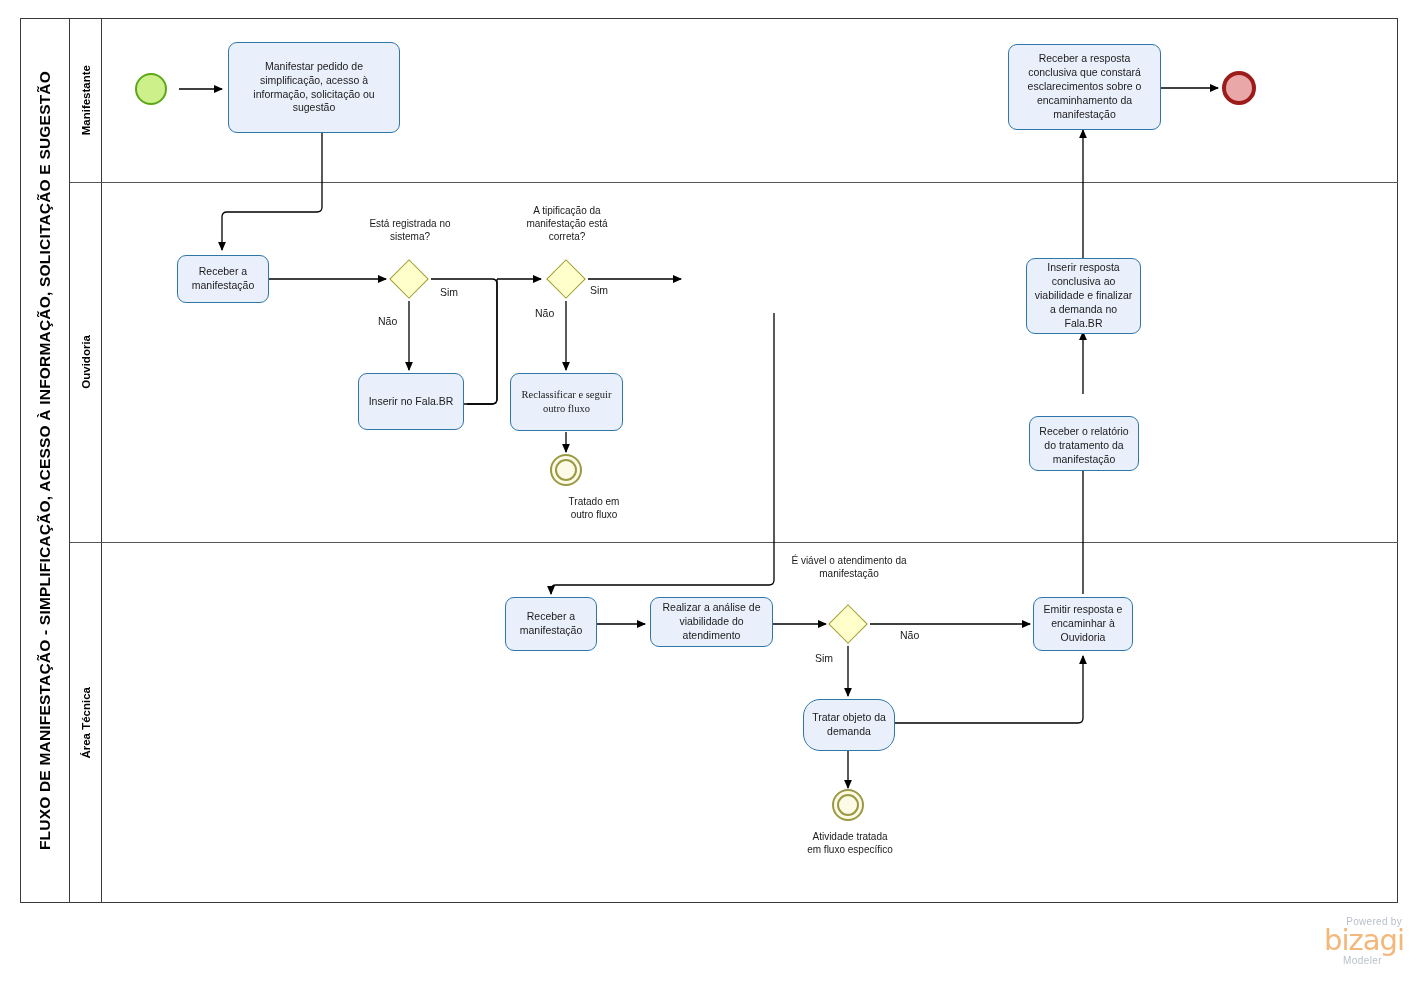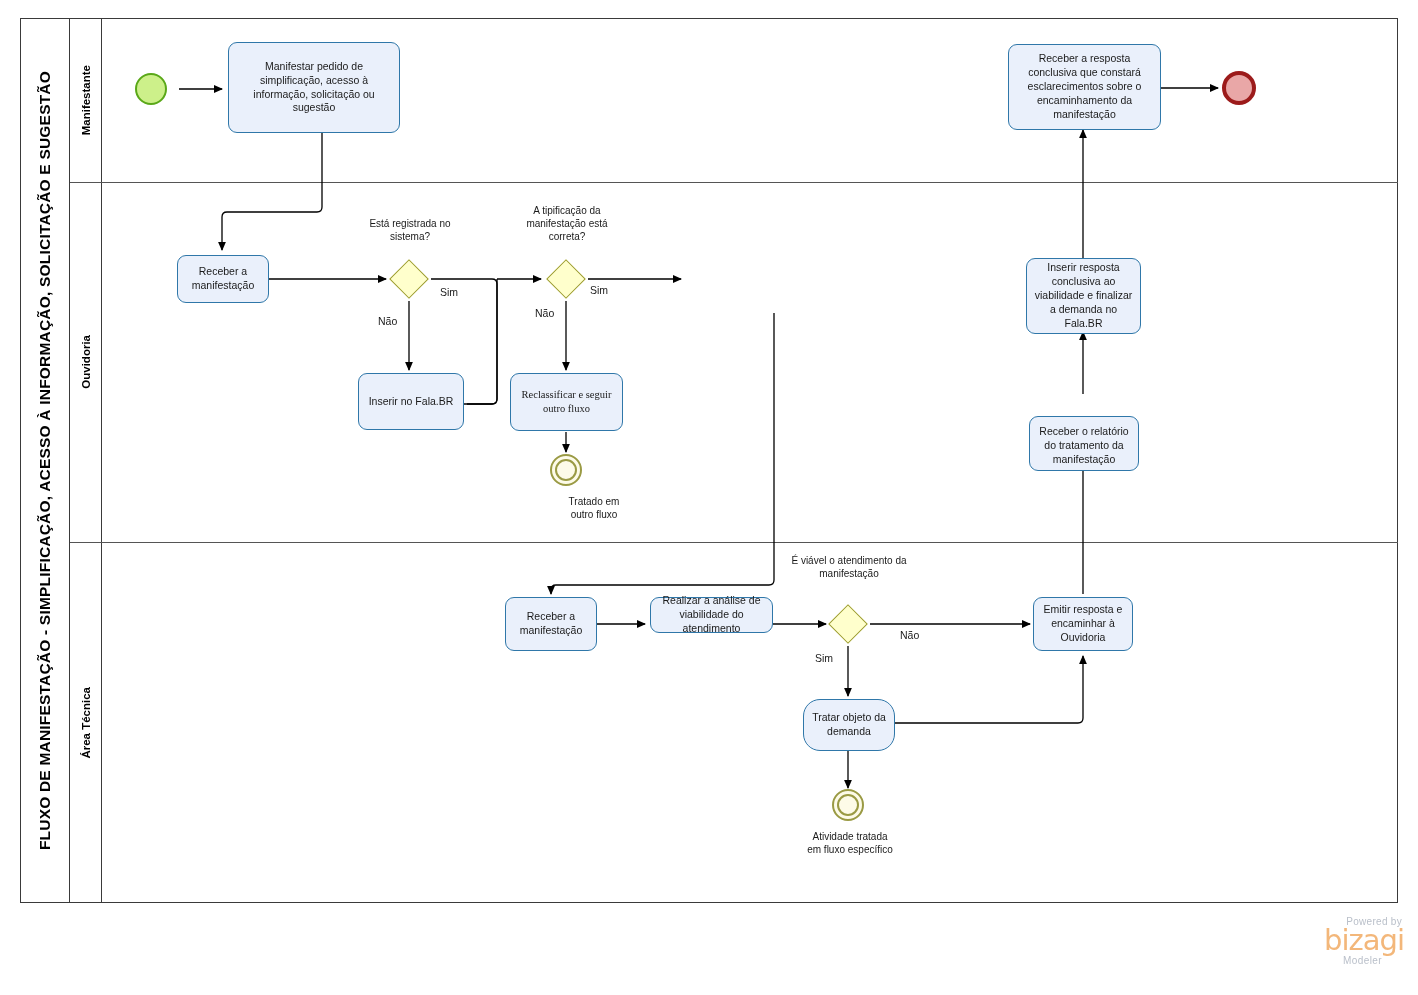--- a/index.html
+++ b/index.html
@@ -172,21 +172,21 @@
   </div>
 
   <div class="task" style="left:1029px;top:416px;width:110px;height:55px;align-items:flex-end;">
     <span>Receber o relatório do tratamento da manifestação</span>
   </div>
 
   <div class="task" style="left:505px;top:597px;width:92px;height:54px;">
     <span>Receber a manifestação</span>
   </div>
 
-  <div class="task" style="left:650px;top:597px;width:123px;height:36px;">
+  <div class="task" style="left:650px;top:597px;width:123px;height:50px;">
     <span>Realizar a análise de viabilidade do atendimento</span>
   </div>
 
   <div class="note" style="left:789px;top:554px;width:120px;">É viável o atendimento da manifestação</div>
   <div class="gw" style="left:828px;top:604px;">
       <i></i>
     </div>
   <div class="flowlbl" style="left:900px;top:629px;">Não</div>
   <div class="flowlbl" style="left:815px;top:652px;">Sim</div>
 

